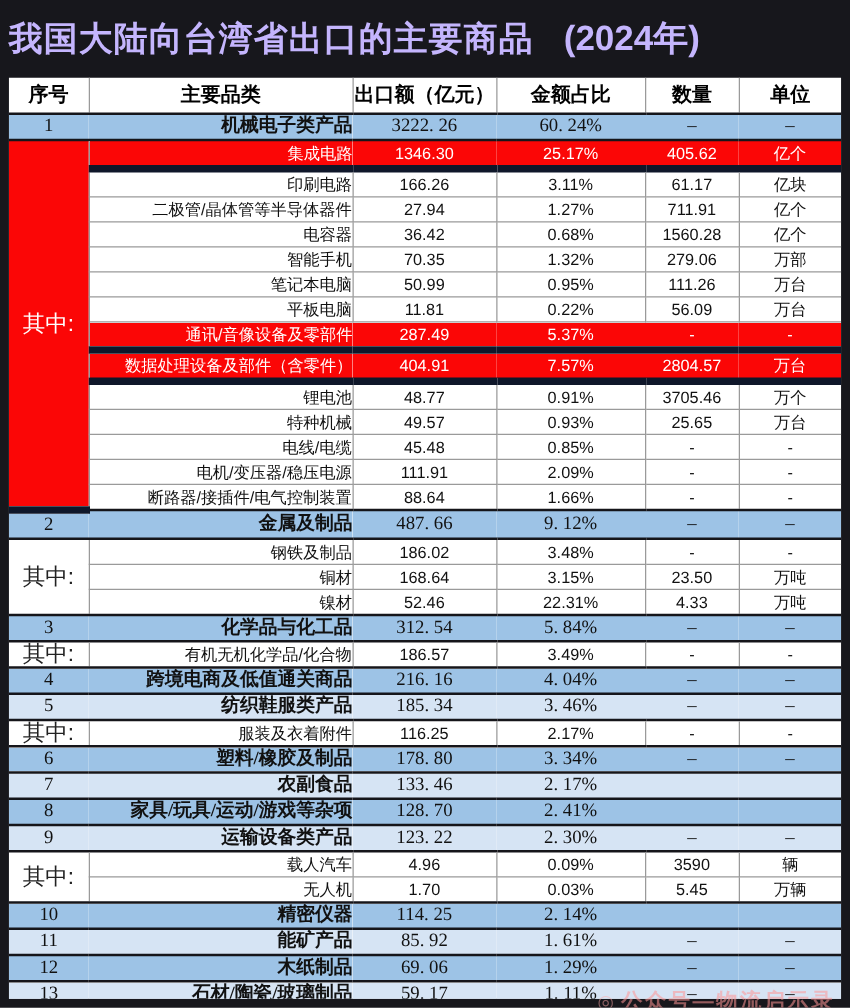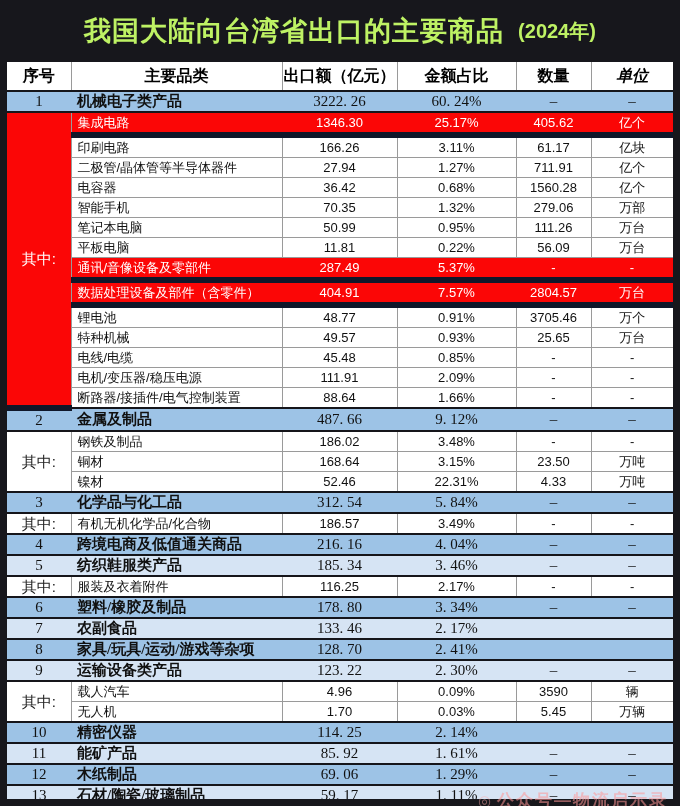--- a/index.html
+++ b/index.html
@@ -7,56 +7,56 @@
     width:680px;height:806px;overflow:hidden;
     font-family:"Liberation Sans","DejaVu Sans",sans-serif;
     background:#17171c;
   }
   .frame{
     position:relative;width:680px;height:806px;box-sizing:border-box;
     background:var(--frame,#17171c);
     padding:0 7px 7px 7px;overflow:hidden;
   }
   .titlebar{
-    height:62px;display:flex;align-items:center;justify-content:center;
-    gap:14px;color:#bef264;
+    height:62px;display:flex;align-items:center;
+    gap:24px;color:#c4b5fd;
   }
   .title-main{font-size:27px;font-weight:bold;letter-spacing:1px;}
-  .title-year{font-size:20px;font-weight:bold;}
+  .title-year{font-size:28px;font-weight:bold;}
   .tbl-wrap{background:#d946ef;height:737px;overflow:hidden;}
   table{
     width:666px;height:737px;border-collapse:collapse;table-layout:fixed;
     background:#ffffff;
   }
   th{
     height:28px;padding:0;background:#ffffff;color:#000;
     font-family:"Liberation Serif","DejaVu Serif",serif;
     font-size:16px;font-weight:bold;text-align:center;
     border-bottom:2px solid var(--dark,#15151a);
     border-right:1px solid var(--grid,#9a9a9a);
     white-space:nowrap;overflow:hidden;
   }
-  th:last-child{border-right:none;font-style:italic;}
+  th:last-child{border-right:none;}
   .hnote{font-size:16px;font-weight:bold;}
   td{
     height:19px;padding:0;line-height:1.05;
     font-size:13px;color:#111;text-align:center;
     white-space:nowrap;overflow:hidden;vertical-align:middle;
   }
-  td.cat{text-align:left;padding-left:6px;}
+  td.cat{text-align:right;padding-left:6px;}
   
   tr.sub td{
     background:#ffffff;
     border-bottom:1px solid var(--grid,#9a9a9a);
     border-right:1px solid var(--grid,#9a9a9a);
   }
   tr.sub td:last-child{border-right:none;}
   
   td.mid{
-    background:#ffffff;font-size:15px;color:#222;text-align:center;
+    background:#ffffff;font-size:18px;color:#222;text-align:center;
     border-right:1px solid var(--grid,#9a9a9a);
     border-bottom:1px solid var(--grid,#9a9a9a);
     font-family:"Liberation Sans","DejaVu Sans",sans-serif;font-weight:normal;
   }
   
   tr.main td,tr.mainlight td{
     font-family:"Liberation Serif","DejaVu Serif",serif;
     font-size:15px;
     border-top:2px solid var(--dark,#15151a);
     border-bottom:2px solid var(--dark,#15151a);

